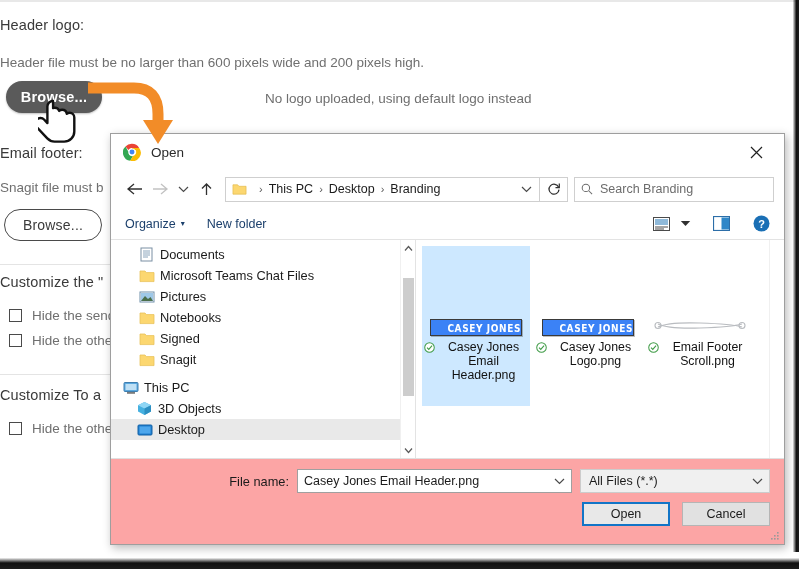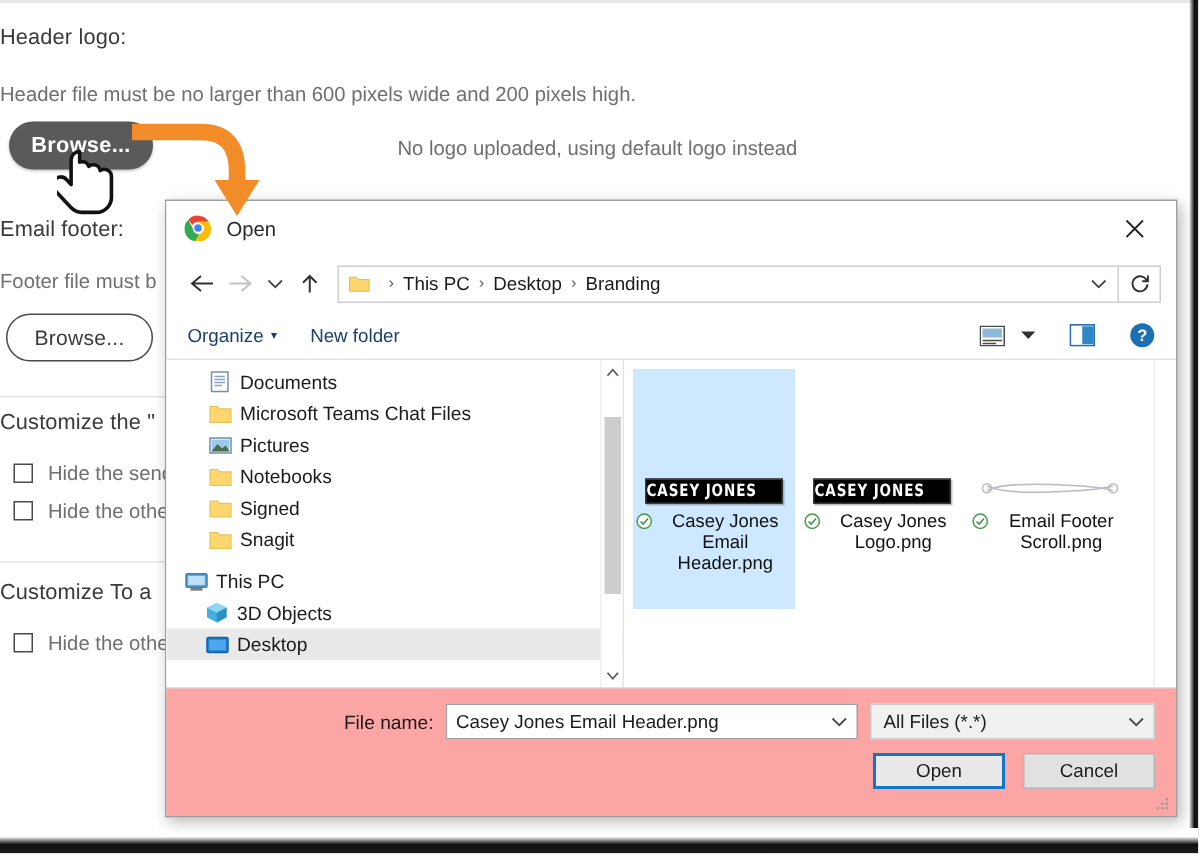--- a/index.html
+++ b/index.html
@@ -266,23 +266,23 @@
   }
   .file-tile.selected { background: #cde8ff; height: 160px; }
   .thumb-area {
     height: 88px;
     width: 100%;
     display: flex; align-items: flex-end; justify-content: center;
     padding-bottom: 2px;
   }
   .logo-banner {
     width: 92px; height: 17px;
-    background: #000000;
+    background: #3b82f6;
     border: 1px solid #3a3a3a;
-    display: flex; align-items: center; justify-content: flex-start;
+    display: flex; align-items: center; justify-content: flex-end;
     box-shadow: 1px 1px 0 rgba(0,0,0,0.25);
   }
   .logo-text {
     font-family: "DejaVu Sans", sans-serif;
     font-size: 9px; font-weight: 700;
     color: #ffffff;
     letter-spacing: 0.6px;
     transform: scaleY(1.25);
     white-space: nowrap;
   }
@@ -372,21 +372,21 @@
     <div class="bg-label" style="left:0px; top:15px;">Header logo:</div>
 
     <div class="bg-note" style="left:0px; top:53px;">Header file must be no larger than 600 pixels wide and 200 pixels high.</div>
 
     <div class="bg-status" style="left:265px; top:89px;">No logo uploaded, using default logo instead</div>
 
     <div class="browse-btn-hover" style="left:6px; top:79px; width:96px; height:32px;">Browse...</div>
 
     <div class="bg-label" style="left:0px; top:143px;">Email footer:</div>
 
-    <div class="bg-note" style="left:0px; top:178px;">Footer file must b</div>
+    <div class="bg-note" style="left:0px; top:178px;">Snagit file must b</div>
 
     <div class="browse-btn-outline" style="left:4px; top:207px; width:98px; height:32px;">Browse...</div>
 
     <div class="bg-divider" style="left:0px; top:262px; width:110px;"></div>
 
     <div class="bg-label" style="left:0px; top:272px;">Customize the "</div>
 
     <div class="cb-row" style="left:9px; top:306px;">
       <div class="cb-box"></div>
       <div class="cb-text">Hide the send</div>
@@ -488,20 +488,27 @@
         </div>
       </div>
 
       <div class="refresh-btn">
         <svg width="14" height="14" viewBox="0 0 14 14">
           <path d="M11.6 5.2 A5 5 0 1 0 12 7.6" stroke="#303030" stroke-width="1.25" fill="none"></path>
           <path d="M12.3 1.6 L12.3 5.5 L8.5 5.5" stroke="#303030" stroke-width="1.25" fill="none"></path>
         </svg>
       </div>
 
+      <div class="searchbox">
+        <svg width="12" height="12" viewBox="0 0 13 13">
+          <circle cx="5.3" cy="5.3" r="4" stroke="#6c6c6c" stroke-width="1.1" fill="none"></circle>
+          <path d="M8.4 8.4 L12 12" stroke="#6c6c6c" stroke-width="1.1"></path>
+        </svg>
+        <span class="search-ph">Search Branding</span>
+      </div>
     </div>
 
     <div class="dlg-cmdbar">
       <div class="cmd-item">
         <span>Organize</span>
         <span class="cmd-caret">▾</span>
       </div>
       <div class="cmd-item">
         <span>New folder</span>
       </div>

